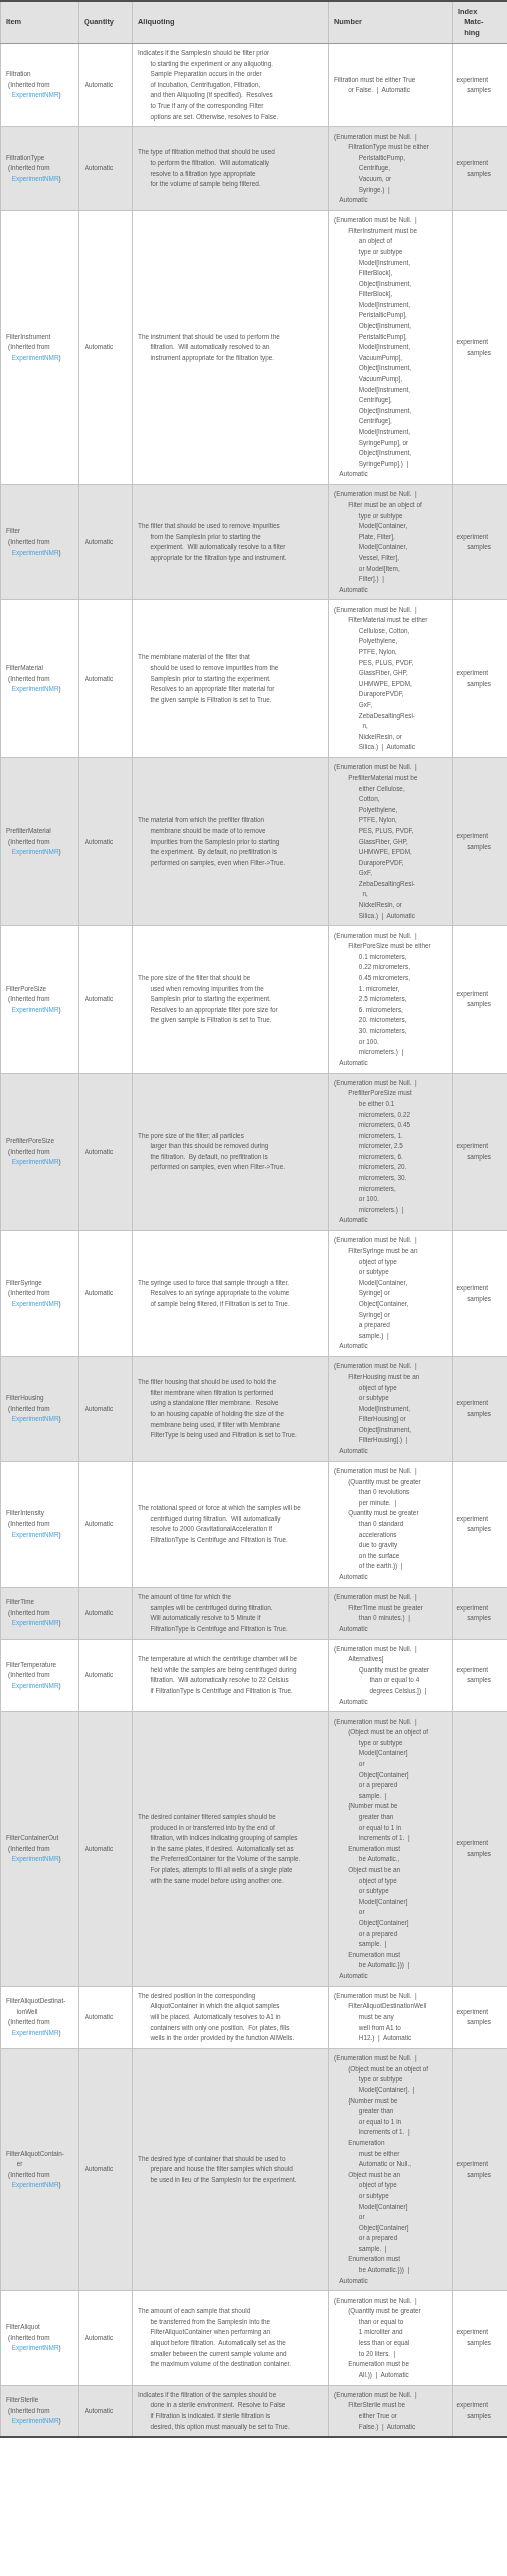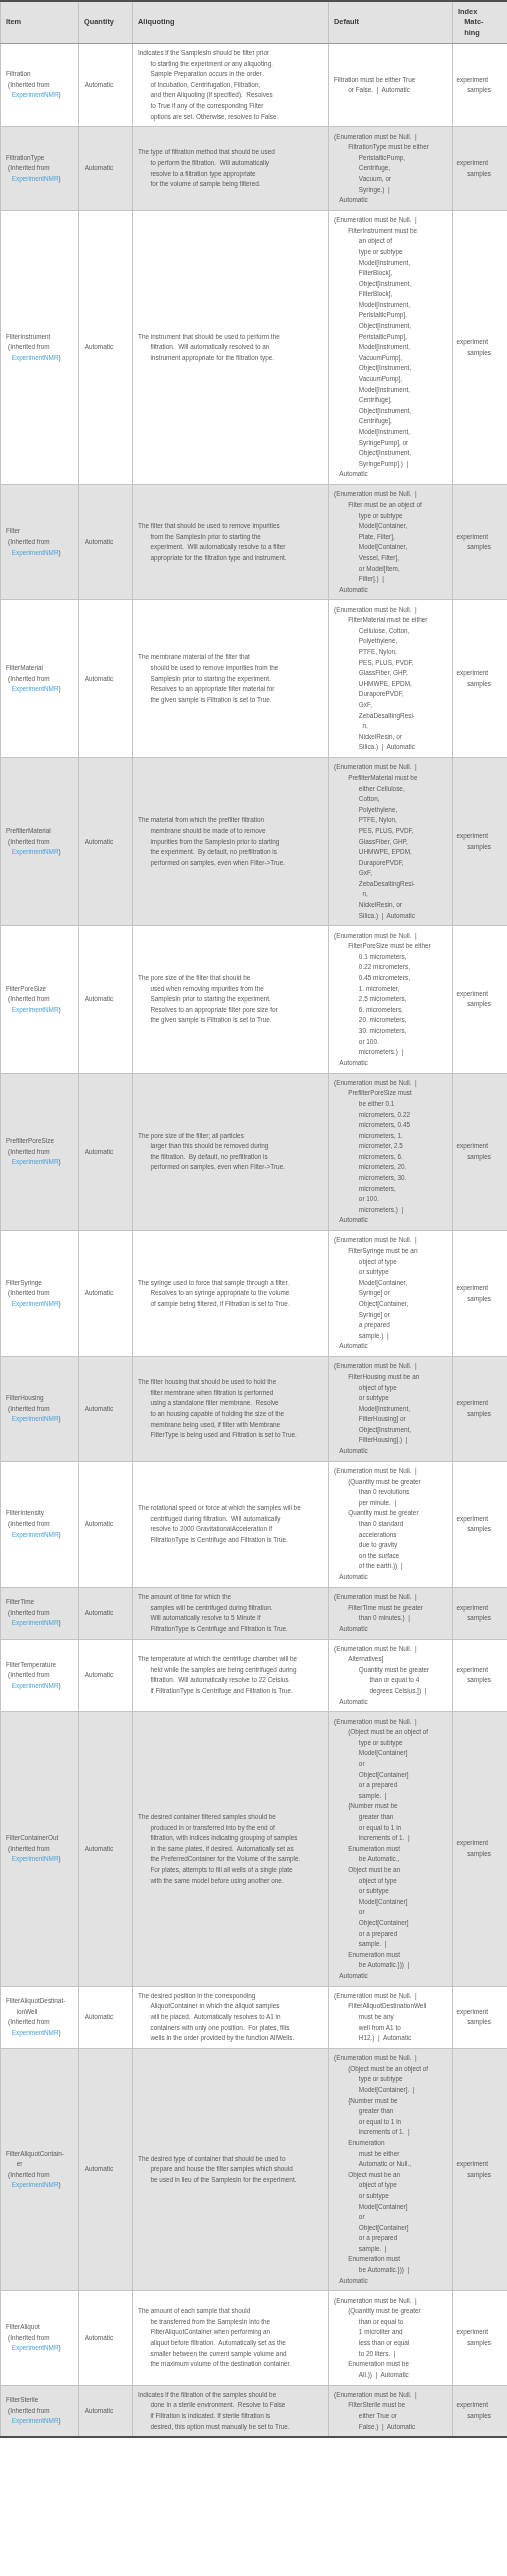--- a/index.html
+++ b/index.html
@@ -42,21 +42,21 @@
     <col style="width:54px">
     <col style="width:196px">
     <col style="width:124px">
     <col style="width:55px">
   </colgroup>
   <thead>
     <tr>
       <th>Item</th>
       <th>Quantity</th>
       <th>Aliquoting</th>
-      <th>Default</th>
+      <th>Number</th>
       <th class="pre">Index
    Matc-
    hing</th>
     </tr>
   </thead>
   <tbody id="rows-body">
   <tr>
     <td class="c-name">
       <div class="opt-name">Filtration</div>
       <div class="inherit">

